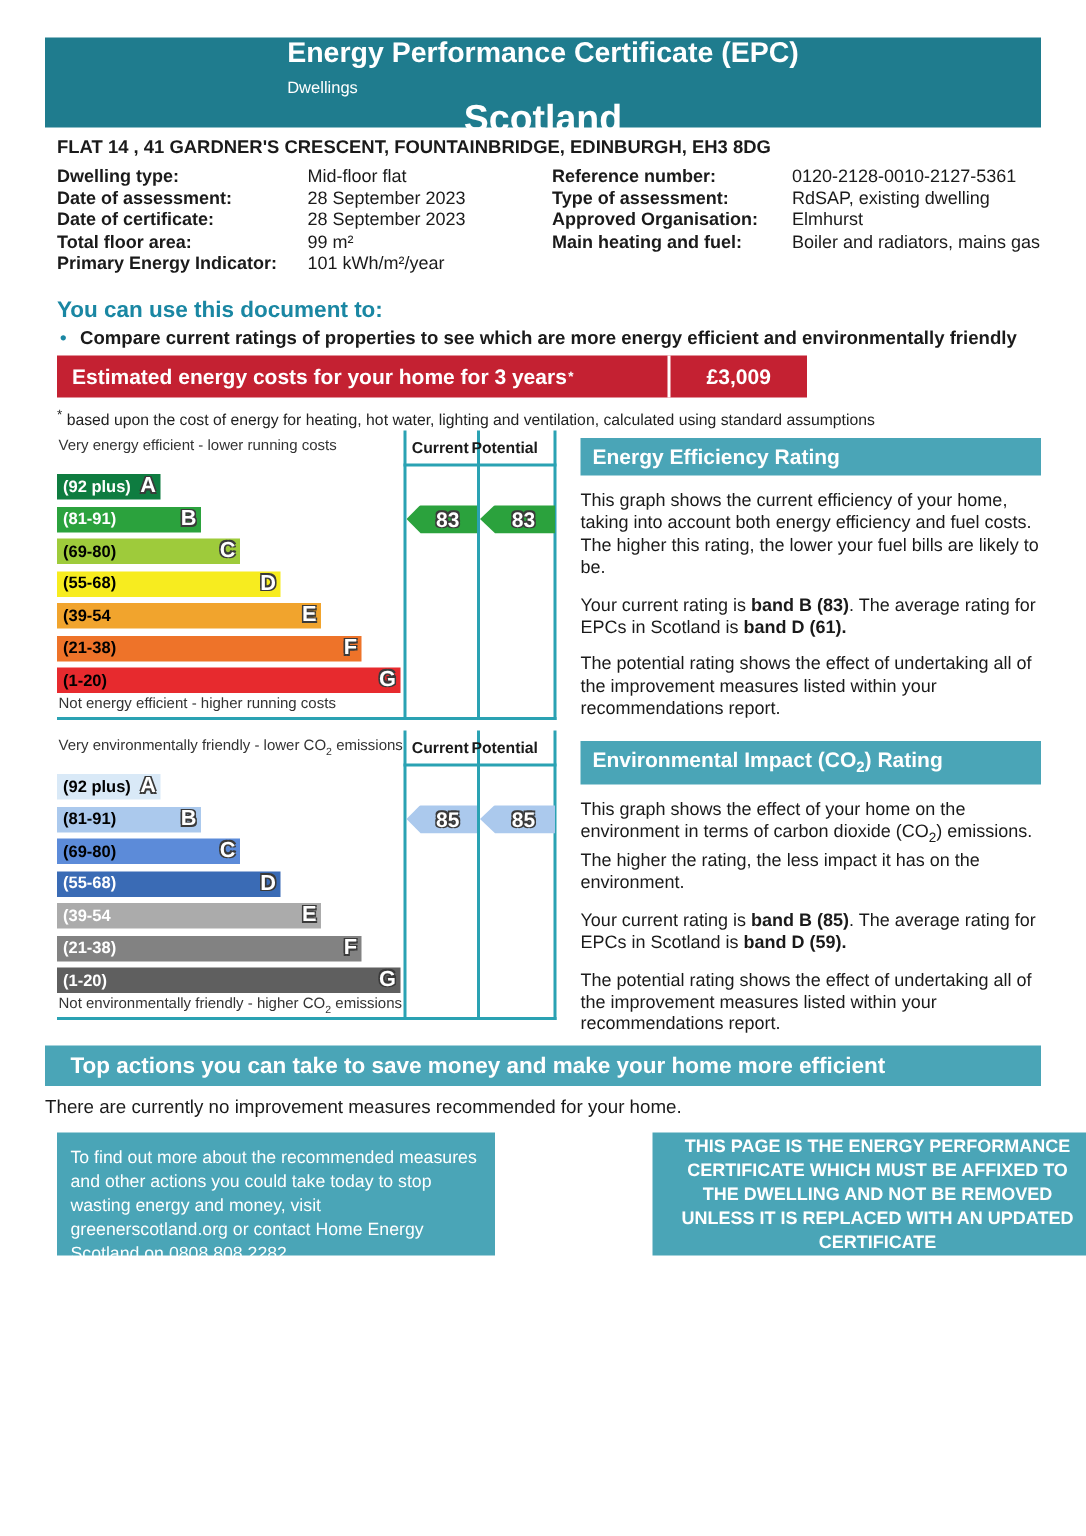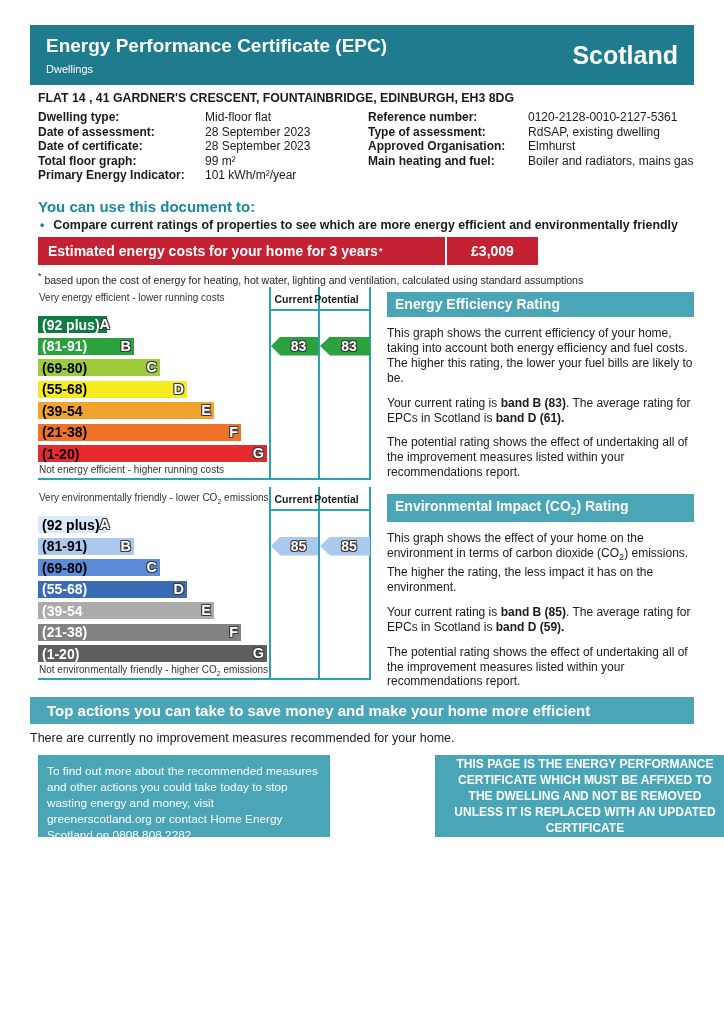--- a/index.html
+++ b/index.html
@@ -3,21 +3,21 @@
 <meta charset="utf-8">
 <style>
   * { margin:0; padding:0; box-sizing:border-box; }
   html,body { background:#ffffff; }
   body { font-family:"Liberation Sans", sans-serif; color:#1a1a1a; }
   .page { position:relative; width:724px; height:1024px; background:#fff; overflow:hidden; }
 
   
   .header { position:absolute; left:30px; top:25px; width:664px; height:60px;
     background:#1f7c8e; color:#fff; display:flex; align-items:center;
-    justify-content:space-between; padding:0 16px; }
+    justify-content:space-between; padding:0 16px;flex-direction:column; }
   .header-title { font-size:19px; font-weight:bold; }
   .header-subtitle { font-size:11px; margin-top:6px; }
   .header-region { font-size:25px; font-weight:bold; }
 
   .address { position:absolute; left:38px; top:91px; font-size:12.3px; font-weight:bold; }
 
   
   .details-col { position:absolute; top:110px; font-size:12px; line-height:14.6px; }
   .details-left { left:38px; width:330px; }
   .details-right { left:368px; width:326px; }
@@ -45,21 +45,21 @@
 
   
   .chart { position:absolute; left:38px; width:335px; height:193px; }
   .chart-caption { position:absolute; left:1px; font-size:10px; color:#333; }
   .chart-caption.top { top:5px; }
   .chart-caption.bottom { top:177px; }
   .chart-caption sub { font-size:7px; }
   .bands { position:absolute; inset:0; }
   .band-row { position:absolute; left:0; height:17px; display:flex; align-items:center;
     justify-content:space-between; }
-  .band-range { font-size:14px; font-weight:bold; padding-left:4px; white-space:nowrap; }
+  .band-range { font-size:11px; font-weight:bold; padding-left:4px; white-space:nowrap; }
   .band-letter { font-size:14.5px; font-weight:bold; color:#fff; padding-right:3px; line-height:17px;
     text-shadow:-1px -1px 0 #3a3a3a, 1px -1px 0 #3a3a3a, -1px 1px 0 #3a3a3a, 1px 1px 0 #3a3a3a; }
   .v-line { position:absolute; top:0; bottom:0; width:2px; background:#2aa2b3; }
   .v-line.v1 { left:231px; } .v-line.v2 { left:280px; } .v-line.v3 { left:331px; }
   .h-line { position:absolute; height:2px; background:#2aa2b3; }
   .h-line.hd { top:22px; left:231px; width:102px; }
   .h-line.hb { top:191px; left:0; width:333px; }
   .col-head { position:absolute; top:6px; font-size:10.5px; font-weight:bold; text-align:center; }
   .col-head.cur { left:231px; width:49px; }
   .col-head.pot { left:272px; width:53px; }
@@ -111,21 +111,21 @@
       </div>
       <div class="detail-row">
         <span class="detail-label">Date of assessment:</span>
         <span class="detail-value">28 September 2023</span>
       </div>
       <div class="detail-row">
         <span class="detail-label">Date of certificate:</span>
         <span class="detail-value">28 September 2023</span>
       </div>
       <div class="detail-row">
-        <span class="detail-label">Total floor graph:</span>
+        <span class="detail-label">Total floor area:</span>
         <span class="detail-value">99 m²</span>
       </div>
       <div class="detail-row">
         <span class="detail-label">Primary Energy Indicator:</span>
         <span class="detail-value">101 kWh/m²/year</span>
       </div>
     </div>
   <div class="details-col details-right">
       <div class="detail-row">
         <span class="detail-label">Reference number:</span>

